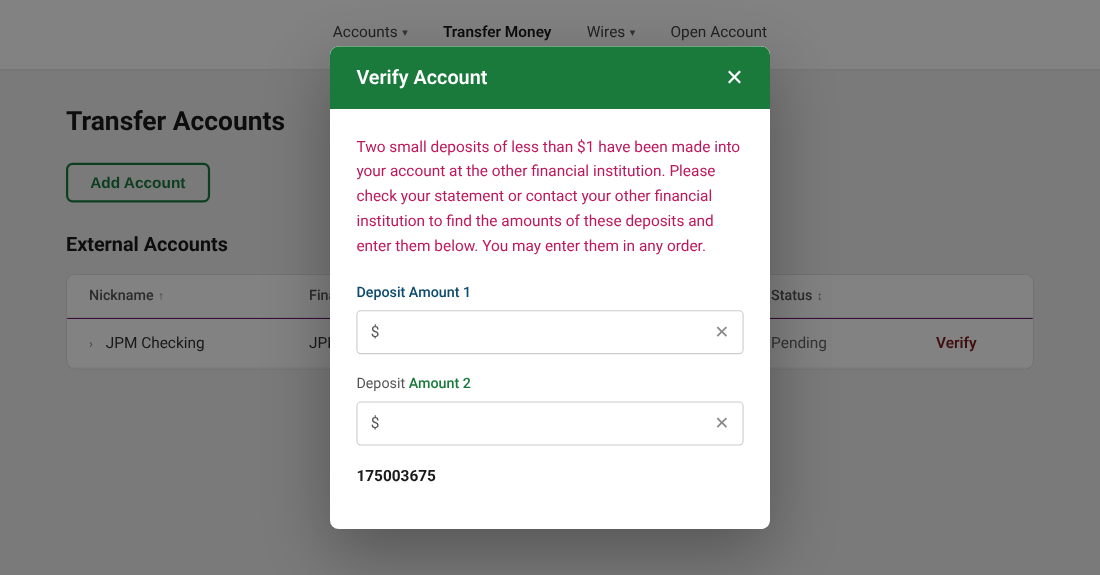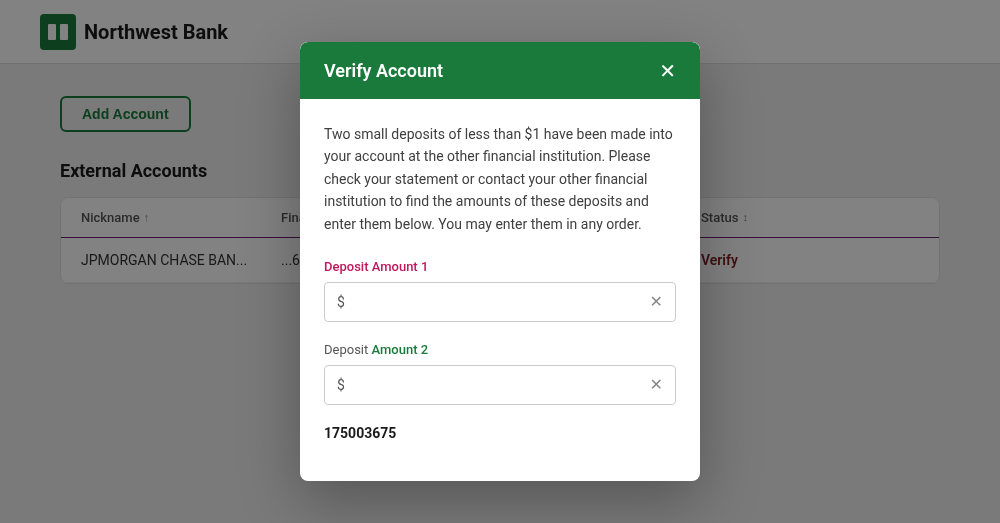--- a/index.html
+++ b/index.html
@@ -196,35 +196,35 @@
       font-size: 20px;
       cursor: pointer;
       line-height: 1;
       padding: 0;
     }
     .modal-body {
       padding: 24px;
     }
     .modal-description {
       font-size: 14px;
-      color: #404040;
+      color: #be185d;
       line-height: 1.6;
       margin-bottom: 24px;
     }
     .form-group {
       margin-bottom: 20px;
     }
     .form-label {
       font-size: 13px;
       color: #555;
       margin-bottom: 8px;
       display: block;
     }
     .form-label span {
-      color: #be185d;
+      color: #0c4a6e;
       font-weight: 500;
     }
     .input-wrapper {
       display: flex;
       align-items: center;
       border: 1px solid #ccc;
       border-radius: 4px;
       padding: 0 12px;
       height: 40px;
     }
@@ -262,32 +262,40 @@
       font-weight: 700;
       color: #1a1a1a;
     }
   </style>
 </head>
 <body>
 
 <div class="bg-page">
 
   <div class="header">
-    <div class="logo-area">
-      <div class="logo-icon">
-        <svg viewBox="0 0 24 24" xmlns="http://www.w3.org/2000/svg">
-          <rect x="2" y="4" width="8" height="16" rx="1"></rect>
-          <rect x="14" y="4" width="8" height="16" rx="1"></rect>
-        </svg>
-      </div>
-      <span class="logo-text">Northwest Bank</span>
-    </div>
+    <nav class="nav">
+      <div class="nav-item">
+        <span>Accounts</span>
+        <span class="chevron">▾</span>
+      </div>
+      <div class="nav-item active">
+        <span>Transfer Money</span>
+      </div>
+      <div class="nav-item">
+        <span>Wires</span>
+        <span class="chevron">▾</span>
+      </div>
+      <div class="nav-item">
+        <span>Open Account</span>
+      </div>
+    </nav>
   </div>
 
   <div class="main-content">
+    <div class="page-title">Transfer Accounts</div>
     <button class="add-account-btn">Add Account</button>
     <div class="section-title">External Accounts</div>
 
     <div class="table-container">
       <div class="table-header">
         <div class="table-header-cell">
           <span>Nickname</span>
           <span class="sort-icon">↑</span>
         </div>
         <div class="table-header-cell">
@@ -297,20 +305,24 @@
         <div class="table-header-cell">
           <span>Account</span>
         </div>
         <div class="table-header-cell">
           <span>Status</span>
           <span class="sort-icon">↕</span>
         </div>
         <div class="table-header-cell"></div>
       </div>
       <div class="table-row">
+        <div class="table-cell">
+          <span class="row-expander">›</span>
+          <span>JPM Checking</span>
+        </div>
         <div class="table-cell">JPMORGAN CHASE BAN...</div>
         <div class="table-cell">...6789</div>
         <div class="table-cell status-pending">Pending</div>
         <div class="table-cell">
           <span class="verify-link">Verify</span>
         </div>
       </div>
     </div>
   </div>
 </div>

